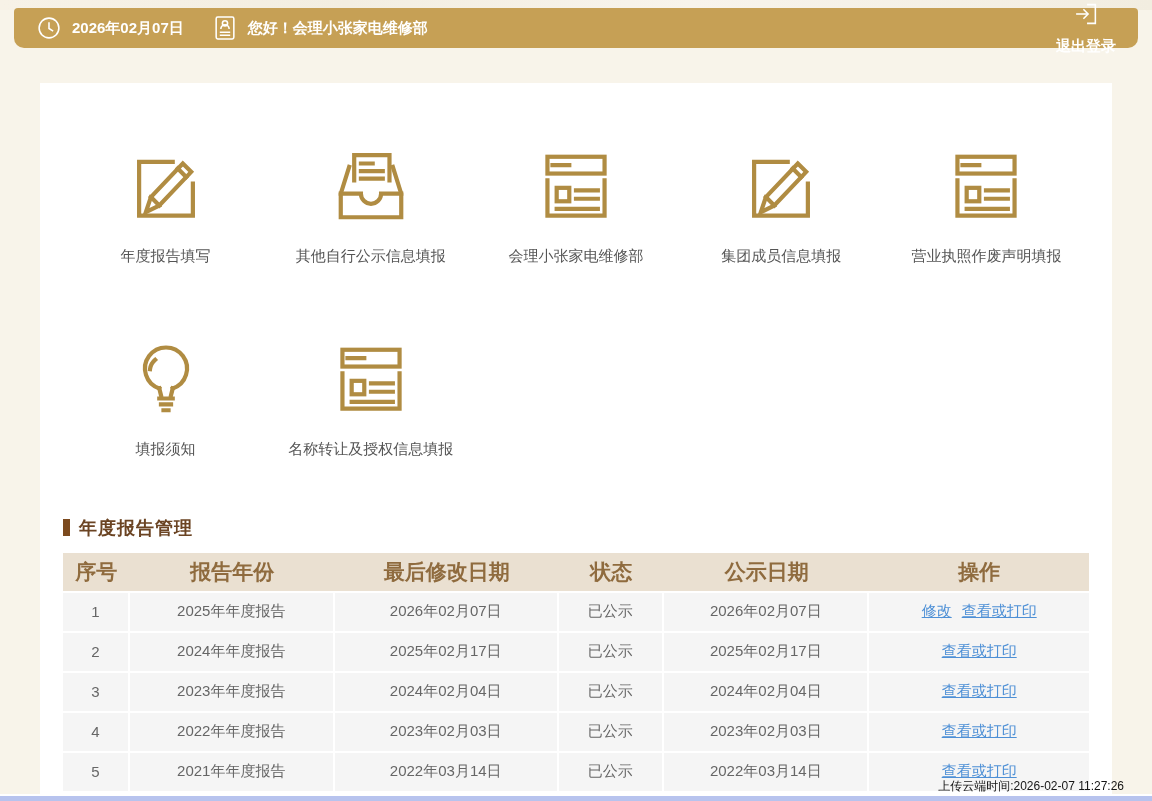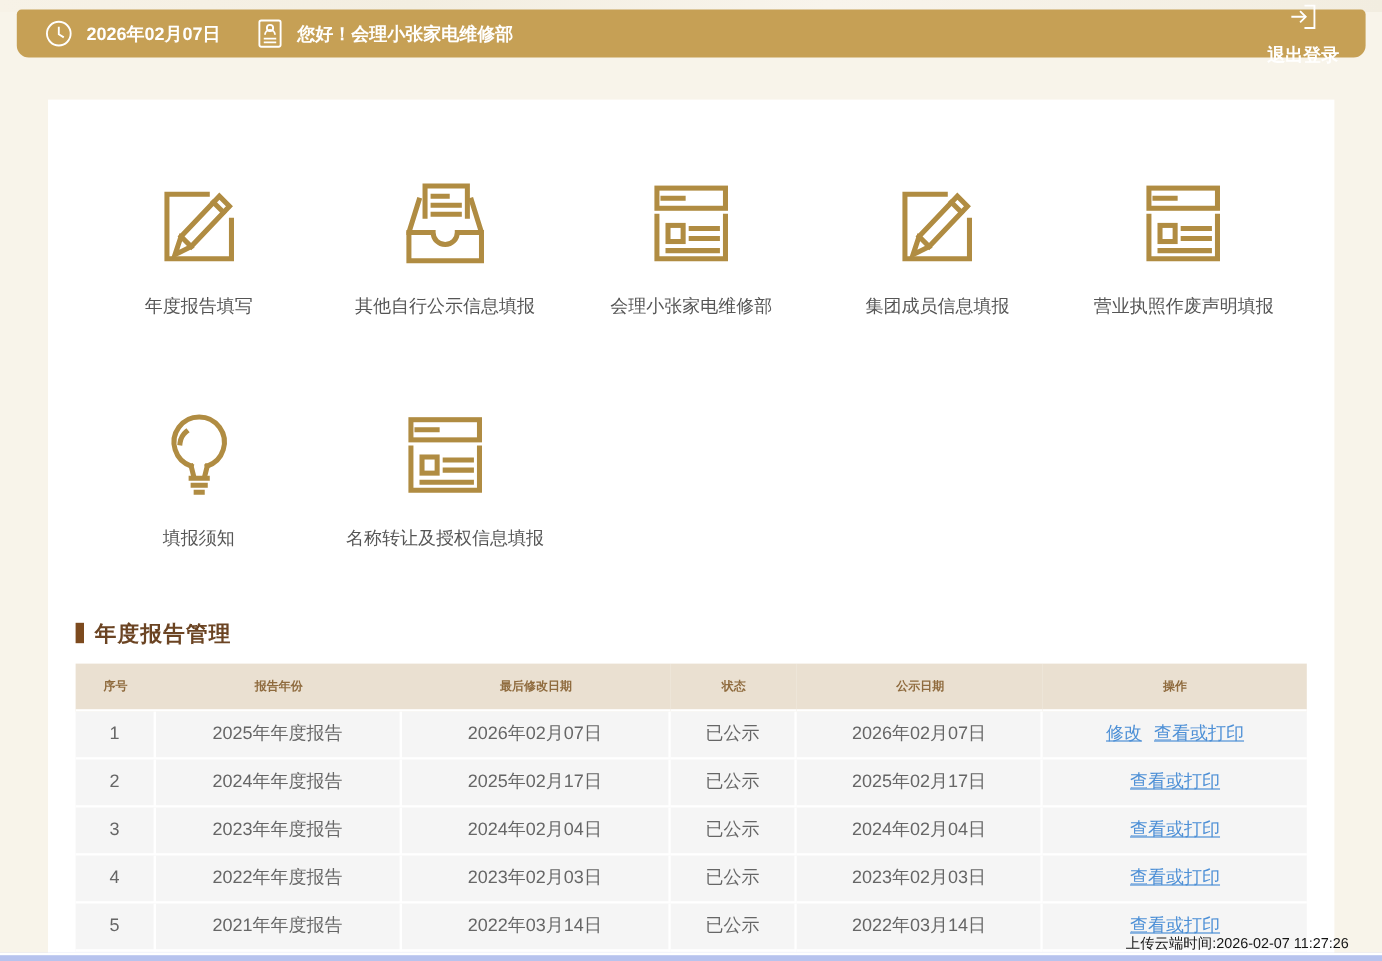--- a/index.html
+++ b/index.html
@@ -48,21 +48,21 @@
   }
 
   
   .section-head { margin-top:56px; display:flex; align-items:center; gap:9px; }
   .section-bar { width:7px; height:17px; background:#7c4a1e; }
   .section-title { font-size:18px; font-weight:bold; color:#6b4423; letter-spacing:1px; }
 
   
   table.report-table { width:100%; border-collapse:separate; border-spacing:0; margin-top:13px; table-layout:fixed; }
   .report-table th {
-    background:#eae0d1; color:#8f6b3e; font-size:10px; font-weight:bold;
+    background:#eae0d1; color:#8f6b3e; font-size:21px; font-weight:bold;
     height:40px; text-align:center; border-bottom:2px solid #fff;
   }
   .report-table td {
     background:#f5f5f5; color:#666; font-size:15px; height:40px; text-align:center;
     border-bottom:2px solid #fff; border-right:2px solid #fff;
   }
   .report-table td:last-child { border-right:none; }
   .report-table a { color:#4e90d6; text-decoration:underline; margin:16px 5px; }
 
   

